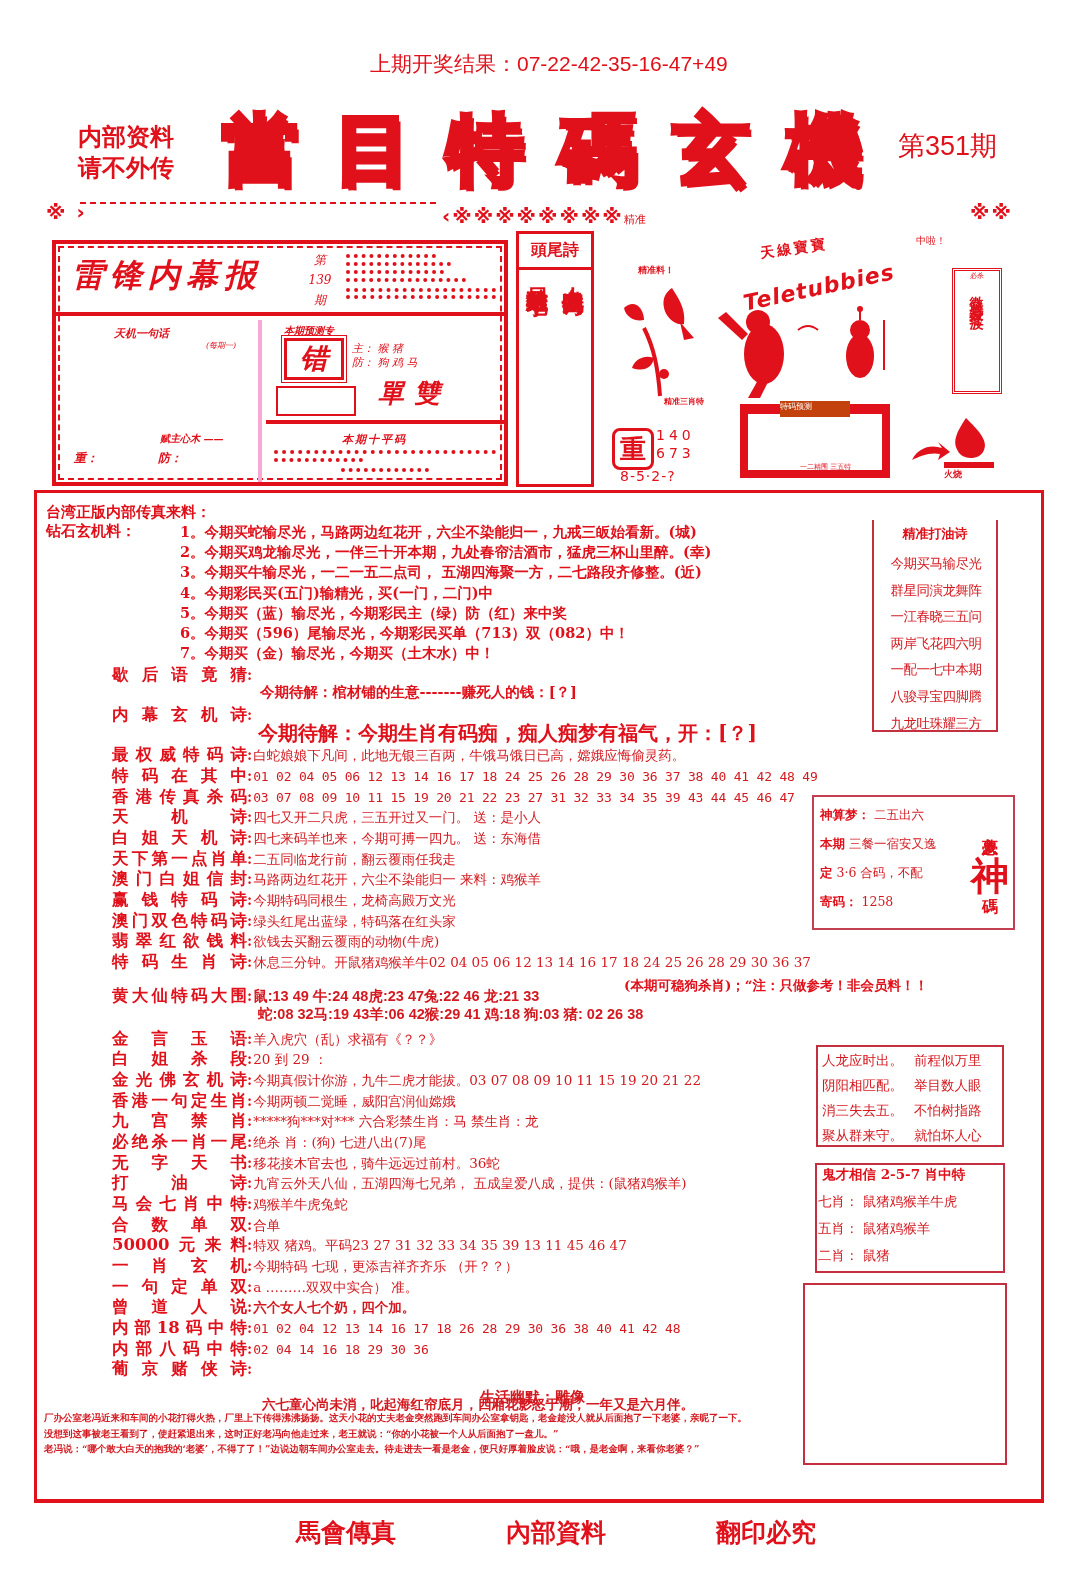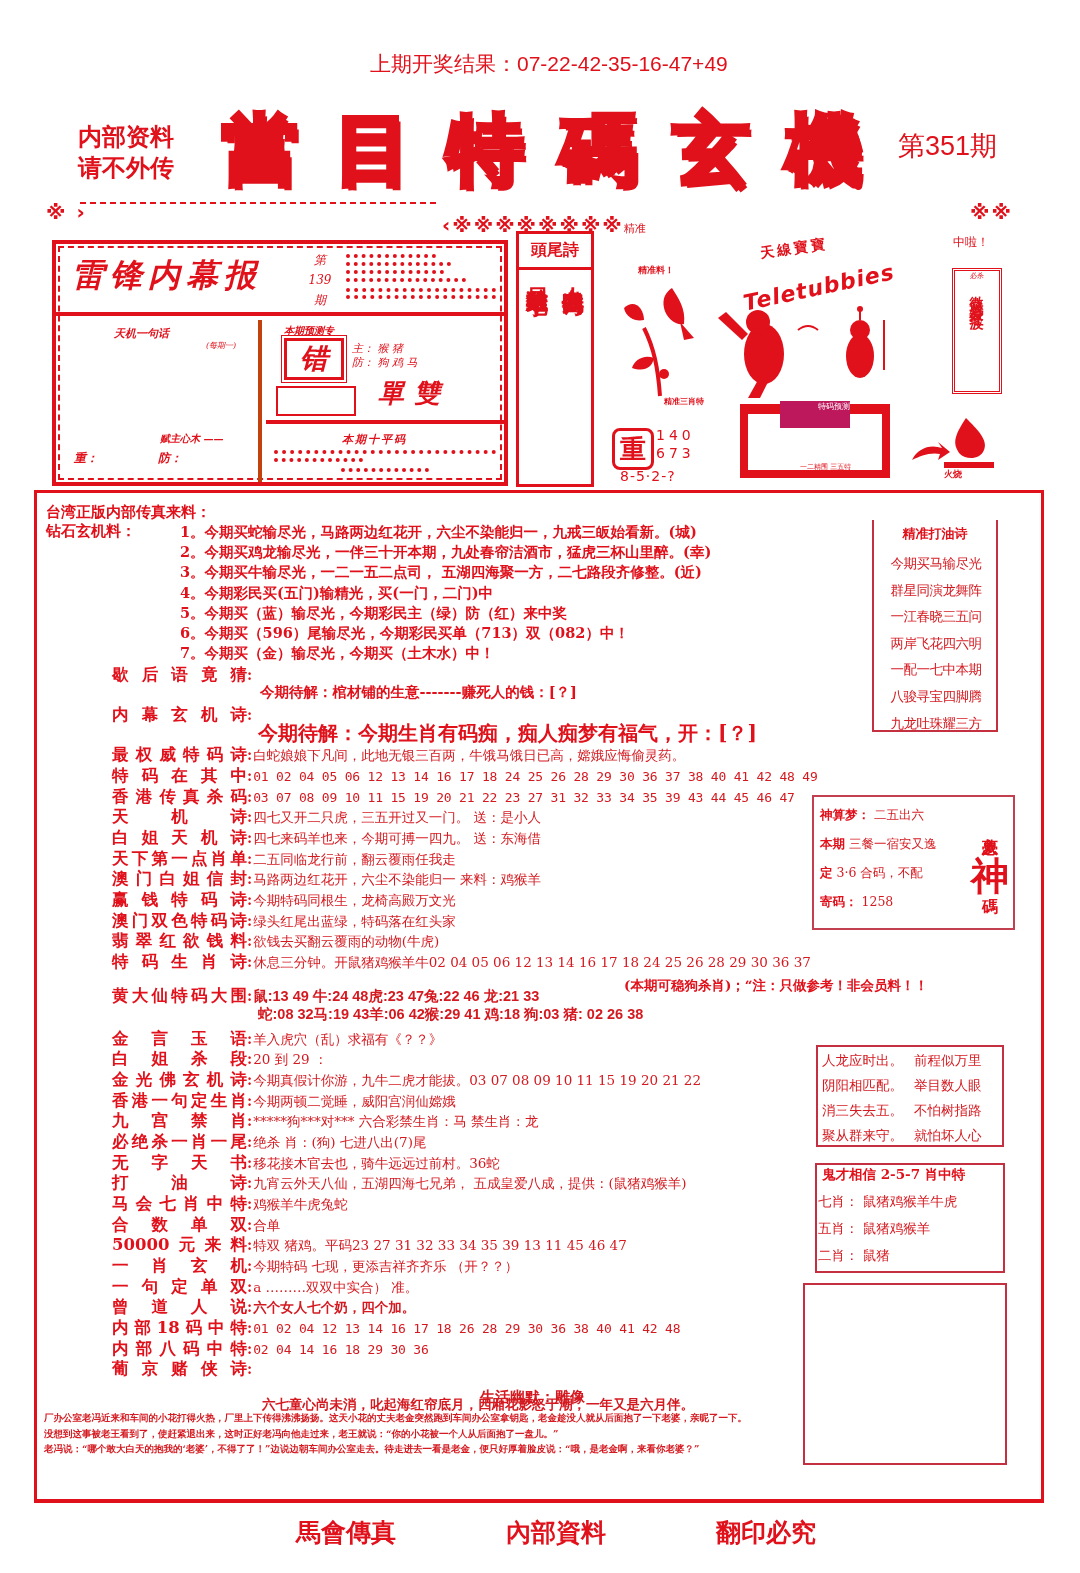--- a/index.html
+++ b/index.html
@@ -9,32 +9,32 @@
 
   
   #last-result { left: 370px; top: 50px; width: 420px; font-family: "Liberation Sans", sans-serif; font-size: 21px; color: #e0111b; white-space: nowrap; }
   #side-note { left: 78px; top: 122px; width: 120px; font-family: "DejaVu Sans", sans-serif; font-weight: bold; font-size: 24px; line-height: 31px; color: #e0111b; }
   #main-title { left: 222px; top: 102px; width: 640px; height: 95px; display: flex; justify-content: space-between; align-items: center; }
   #main-title span { font-family: "DejaVu Serif", serif; font-weight: bold; font-size: 76px; color: #ffffff; -webkit-text-stroke: 5px #e0111b; text-shadow: 4px 4px 0 #e0111b; line-height: 1; }
   #issue-no { left: 898px; top: 128px; font-family: "Liberation Sans", sans-serif; font-size: 27px; color: #e0111b; }
 
   .star-row { font-family: "DejaVu Sans", sans-serif; font-size: 20px; color: #e0111b; white-space: nowrap; font-weight: bold; letter-spacing: 2px; }
   #stars-left { left: 46px; top: 200px; }
-  #stars-mid { left: 442px; top: 213px; text-align: right; }
+  #stars-mid { left: 442px; top: 204px; text-align: right; }
   #stars-mid small { font-size: 11px; letter-spacing: 0; font-weight: normal; }
   #stars-right { left: 970px; top: 200px; }
   #dash-line { left: 80px; top: 202px; width: 356px; border-top: 2px dashed #e0111b; }
 
   
   #panel1 { left: 52px; top: 240px; width: 456px; height: 246px; border: 4px solid #e0111b; outline: 2px dashed #e0111b; outline-offset: -8px; font-style: italic; }
   #p1-top { position: absolute; left: 0; top: 0; width: 100%; height: 72px; border-bottom: 4px solid #e0111b; }
   #p1-title { position: absolute; left: 16px; top: 10px; font-family: "DejaVu Serif", serif; font-weight: bold; font-size: 32px; color: #e0111b; letter-spacing: 6px; }
   #p1-issue { position: absolute; left: 252px; top: 6px; width: 24px; font-size: 12px; line-height: 20px; text-align: center; color: #e0111b; }
   #p1-info { position: absolute; left: 290px; top: 8px; width: 150px; font-size: 6px; line-height: 9px; color: #e0111b; }
-  #p1-left { position: absolute; left: 0; top: 76px; width: 206px; height: 162px; border-right: 4px solid #c2410c; }
+  #p1-left { position: absolute; left: 0; top: 76px; width: 206px; height: 162px; border-right: 4px solid #f9a8d4; }
   #p1-left .h { position: absolute; left: 58px; top: 6px; font-size: 11px; font-weight: bold; color: #e0111b; }
   #p1-left .sub { position: absolute; left: 150px; top: 20px; font-size: 8px; color: #e0111b; }
   #p1-left .foot { position: absolute; left: 60px; top: 112px; font-size: 10px; font-weight: bold; color: #e0111b; margin-left: 44px; }
   #p1-left .zd { position: absolute; left: 18px; top: 130px; font-size: 12px; font-weight: bold; color: #e0111b; }
   #p1-right { position: absolute; left: 210px; top: 76px; width: 238px; height: 104px; border-bottom: 4px solid #e0111b; }
   #p1-right .h { position: absolute; left: 18px; top: 4px; font-size: 10px; font-weight: bold; color: #e0111b; }
   #p1-right .big { position: absolute; left: 18px; top: 18px; width: 60px; height: 42px; border: 3px solid #e0111b; outline: 1px solid #e0111b; outline-offset: 2px; font-size: 28px; font-weight: bold; text-align: center; line-height: 36px; color: #e0111b; }
   #p1-right .ling { position: absolute; left: 86px; top: 22px; font-size: 11px; line-height: 14px; color: #e0111b; }
   #p1-right .dan { position: absolute; left: 112px; top: 56px; font-size: 26px; font-weight: bold; letter-spacing: 10px; color: #e0111b; }
   #p1-right .small { position: absolute; left: 10px; top: 66px; width: 80px; height: 30px; border: 2px solid #e0111b; }
@@ -47,26 +47,26 @@
   #p2-head { height: 36px; border-bottom: 3px solid #e0111b; text-align: center; font-size: 16px; font-weight: bold; line-height: 32px; color: #e0111b; }
   #p2-cols { display: flex; justify-content: space-around; padding-top: 6px; }
   .vcol { writing-mode: vertical-rl; font-family: "DejaVu Sans", sans-serif; font-size: 22px; line-height: 26px; letter-spacing: -1px; color: #e0111b; font-weight: bold; }
 
   
   #tele-title { left: 760px; top: 240px; font-size: 14px; font-weight: bold; color: #e0111b; letter-spacing: 3px; transform: rotate(-8deg); }
   #tele-logo { left: 742px; top: 275px; font-family: "DejaVu Sans", sans-serif; font-size: 22px; font-weight: bold; font-style: italic; color: #e0111b; transform: rotate(-12deg); letter-spacing: 1px; }
   #chicken-label { left: 638px; top: 264px; font-size: 9px; font-weight: bold; color: #e0111b; }
   #chicken-foot { left: 664px; top: 396px; font-size: 8px; font-weight: bold; color: #e0111b; }
   #tv-frame { left: 740px; top: 404px; width: 150px; height: 74px; border: 8px solid #e0111b; border-top-width: 10px; }
-  #tv-label { left: 780px; top: 401px; width: 70px; height: 27px; background: #be185d; color: #fff; font-size: 8px; text-align: right; line-height: 12px; }
+  #tv-label { left: 780px; top: 401px; width: 70px; height: 16px; background: #c2410c; color: #fff; font-size: 8px; text-align: left; line-height: 12px; }
   #tv-foot { left: 800px; top: 462px; font-size: 7px; color: #e0111b; }
   #tong { left: 612px; top: 428px; width: 42px; height: 42px; border: 3px solid #e0111b; border-radius: 8px; transform: rotate(0deg); font-size: 26px; font-weight: bold; text-align: center; line-height: 36px; color: #e0111b; }
   #tong-nums { left: 656px; top: 426px; font-family: "DejaVu Sans", sans-serif; font-size: 14px; line-height: 18px; letter-spacing: 4px; color: #e0111b; }
   #tong-seq { left: 620px; top: 468px; font-family: "DejaVu Sans", sans-serif; font-size: 14px; color: #e0111b; letter-spacing: 1px; }
-  #zhong { left: 953px; top: 234px; font-size: 12px; color: #e0111b; text-align: center; }
+  #zhong { left: 916px; top: 234px; font-size: 10px; color: #e0111b; text-align: center; }
   #vert-box { left: 952px; top: 268px; width: 50px; height: 126px; border: 3px double #e0111b; text-align: center; }
   #vert-box .h { font-size: 7px; color: #e0111b; }
   #vert-box .v { writing-mode: vertical-rl; font-size: 14px; font-weight: bold; color: #e0111b; margin: 4px auto 0; line-height: 16px; letter-spacing: 4px; }
   #fire-label { left: 944px; top: 468px; font-size: 9px; font-weight: bold; color: #e0111b; }
 
   
   #main-box { left: 34px; top: 490px; width: 1010px; height: 1012px; border: 3px solid #e0111b; border-top: none; }
   #main-top-line { left: 34px; top: 490px; width: 1010px; border-top: 3px solid #e0111b; }
 
   .lbl { font-family: "DejaVu Serif", serif; font-weight: bold; color: #e0111b; white-space: nowrap; }

